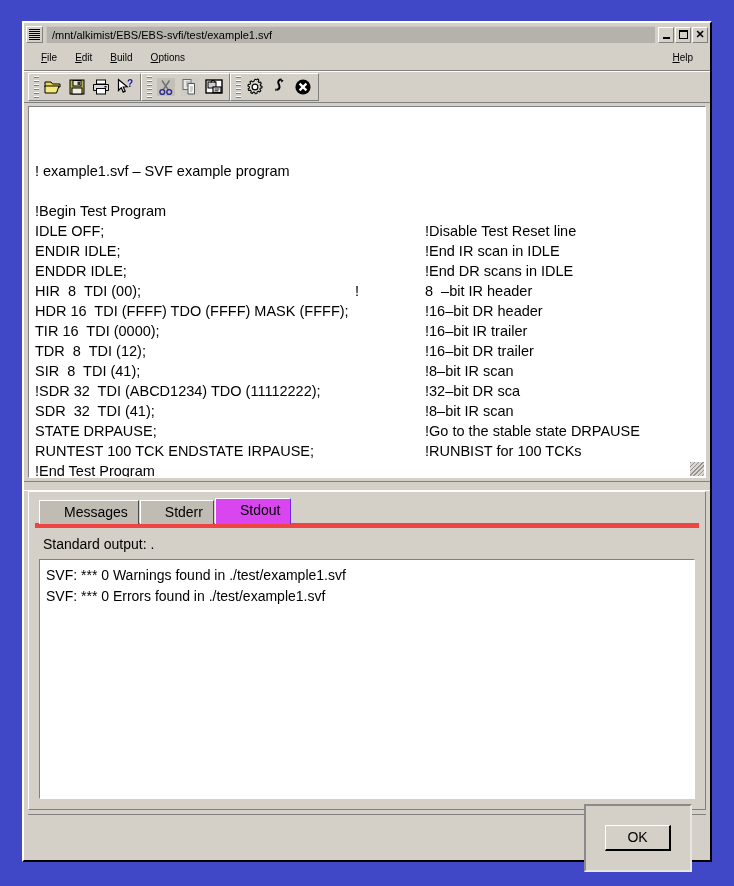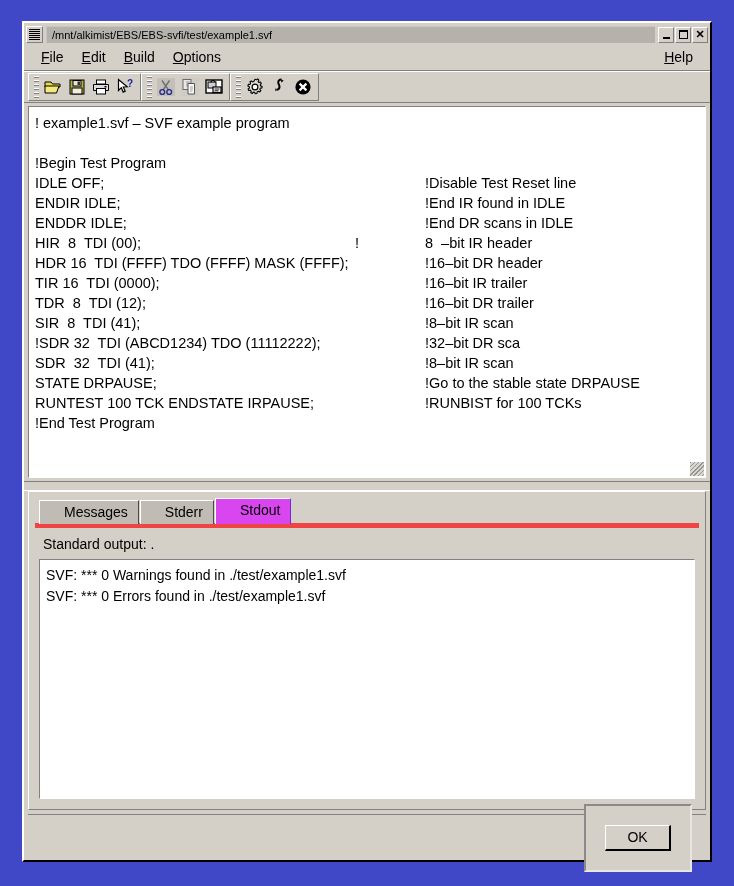--- a/index.html
+++ b/index.html
@@ -108,21 +108,21 @@
   .menubar {
     flex: 0 0 27px;
     height: 27px;
     background: #d4d0c8;
     border-bottom: 1px solid #808080;
     display: flex;
     align-items: center;
     padding: 0 8px;
   }
   .menuitem {
-    font-size: 14px;
+    font-size: 10px;
     color: #000;
     padding: 3px 9px;
     cursor: default;
     white-space: nowrap;
   }
   .menuitem u { text-decoration: underline; }
   .menu-spacer { flex: 1 1 auto; }
 
   
   .toolbar {
@@ -178,20 +178,21 @@
     border-right: 1px solid #ffffff;
     border-bottom: 1px solid #ffffff;
     position: relative;
     overflow: hidden;
   }
   .editor-inner {
     position: absolute; inset: 0;
     background: #ffffff;
     padding: 6px 0 0 4px;
     overflow: hidden;
+    margin-top: 48px;
   }
   .code-line {
     height: 20px;
     line-height: 20px;
     font-size: 14.5px;
     color: #000;
     white-space: pre;
     position: relative;
   }
   .code-line .col-main {
@@ -453,21 +454,21 @@
         </div>
       </div>
     </div>
 
     <div class="editor-wrap">
       <div class="editor-inner" id="code-area">
           <div class="code-line"><span class="col-main">! example1.svf – SVF example program</span></div>
           <div class="code-line"><span class="col-main"></span></div>
           <div class="code-line"><span class="col-main">!Begin Test Program</span></div>
           <div class="code-line"><span class="col-main">IDLE OFF;</span><span class="col-cmt">!Disable Test Reset line</span></div>
-          <div class="code-line"><span class="col-main">ENDIR IDLE;</span><span class="col-cmt">!End IR found in IDLE</span></div>
+          <div class="code-line"><span class="col-main">ENDIR IDLE;</span><span class="col-cmt">!End IR scan in IDLE</span></div>
           <div class="code-line"><span class="col-main">ENDDR IDLE;</span><span class="col-cmt">!End DR scans in IDLE</span></div>
           <div class="code-line"><span class="col-main">HIR  8  TDI (00);</span><span class="col-mark">!</span><span class="col-cmt">8  –bit IR header</span></div>
           <div class="code-line"><span class="col-main">HDR 16  TDI (FFFF) TDO (FFFF) MASK (FFFF);</span><span class="col-cmt">!16–bit DR header</span></div>
           <div class="code-line"><span class="col-main">TIR 16  TDI (0000);</span><span class="col-cmt">!16–bit IR trailer</span></div>
           <div class="code-line"><span class="col-main">TDR  8  TDI (12);</span><span class="col-cmt">!16–bit DR trailer</span></div>
           <div class="code-line"><span class="col-main">SIR  8  TDI (41);</span><span class="col-cmt">!8–bit IR scan</span></div>
           <div class="code-line"><span class="col-main">!SDR 32  TDI (ABCD1234) TDO (11112222);</span><span class="col-cmt">!32–bit DR sca</span></div>
           <div class="code-line"><span class="col-main">SDR  32  TDI (41);</span><span class="col-cmt">!8–bit IR scan</span></div>
           <div class="code-line"><span class="col-main">STATE DRPAUSE;</span><span class="col-cmt">!Go to the stable state DRPAUSE</span></div>
           <div class="code-line"><span class="col-main">RUNTEST 100 TCK ENDSTATE IRPAUSE;</span><span class="col-cmt">!RUNBIST for 100 TCKs</span></div>

